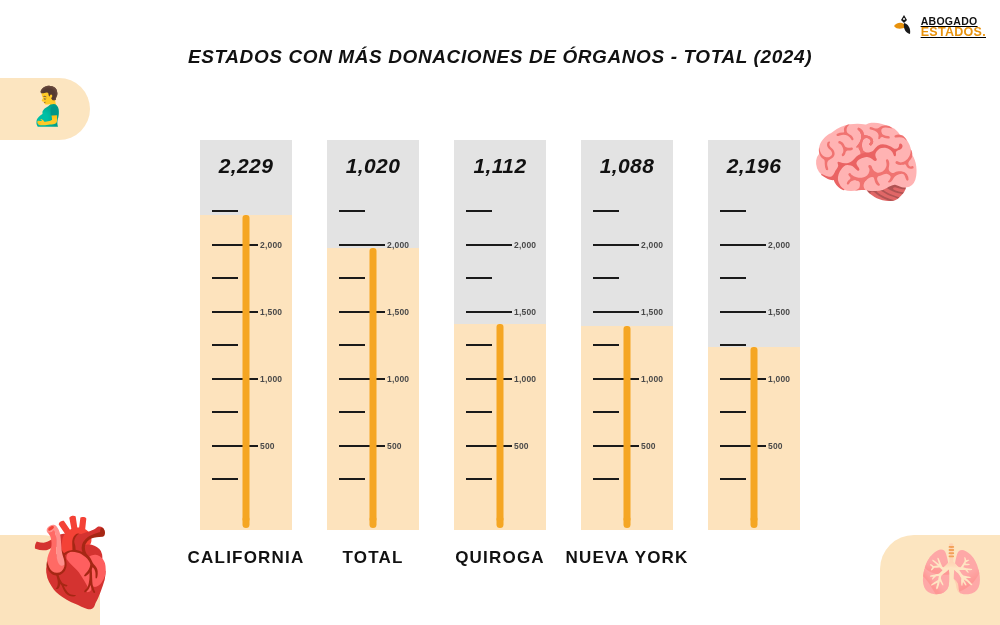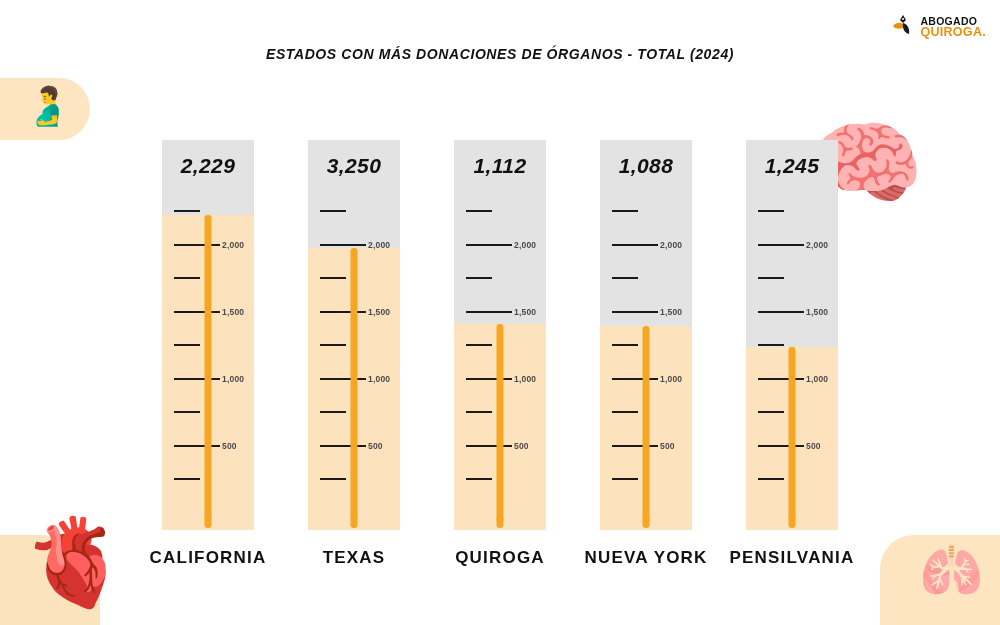--- a/index.html
+++ b/index.html
@@ -59,20 +59,21 @@
 
   
   .logo {
     position: absolute;
     right: 14px;
     top: 14px;
     display: flex;
     align-items: center;
     gap: 5px;
     z-index: 5;
+    text-decoration: underline;
   }
   .logo-mark {
     width: 24px;
     height: 26px;
     position: relative;
   }
   .logo-text {
     line-height: 1.0;
     text-align: left;
   }
@@ -91,39 +92,39 @@
     display: block;
   }
 
   
   .title {
     position: absolute;
     top: 46px;
     left: 0;
     width: 100%;
     text-align: center;
-    font-size: 14px;
+    font-size: 19px;
     font-weight: bold;
     font-style: italic;
     letter-spacing: 0.6px;
     color: #111111;
     z-index: 4;
   }
 
   
   .chart {
     position: absolute;
     left: 0;
     top: 140px;
     width: 1000px;
     height: 420px;
     display: flex;
     justify-content: center;
     align-items: flex-start;
-    gap: 54px;
+    gap: 35px;
     z-index: 3;
   }
   .col {
     width: 92px;
     display: flex;
     flex-direction: column;
     align-items: center;
   }
   .tube {
     position: relative;
@@ -217,21 +218,21 @@
   <div class="logo-mark">
     <svg viewBox="0 0 24 26" width="24" height="26" aria-hidden="true">
       <path d="M12 1 L15 6 L12 9 L9 6 Z" fill="#1a1a1a"></path>
       <path d="M2 12 C6 7, 12 8, 14 13 C10 15, 5 16, 2 12 Z" fill="#e8920c"></path>
       <path d="M12 9 C16 10, 19 14, 18 20 C14 19, 11 15, 12 9 Z" fill="#1a1a1a"></path>
       <circle cx="12" cy="5" r="1" fill="#ffffff"></circle>
     </svg>
   </div>
   <div class="logo-text">
     <span class="logo-line1">ABOGADO</span>
-    <span class="logo-line2">QUIROGA.</span>
+    <span class="logo-line2">ESTADOS.</span>
   </div>
 </div>
 
 <div class="title">ESTADOS CON MÁS DONACIONES DE ÓRGANOS - TOTAL  (2024)</div>
 
 <div class="chart">
     <div class="col">
       <div class="tube">
         <div class="tube-fill" style="height: 315.058px;"></div>
         <div class="value">2,229</div>
@@ -249,38 +250,38 @@
         <div class="tick-label" style="bottom: 280.333px; left: 60px;">2,000</div>
         <div class="tick minor" style="bottom: 317.875px;"></div>
         <div class="stem" style="height: 307.058px; background: rgb(245, 166, 35);"></div>
         <div class="bulb" style="background: rgb(245, 166, 35);"></div>
       </div>
       <div class="state-label">CALIFORNIA</div>
     </div>
     <div class="col">
       <div class="tube">
         <div class="tube-fill" style="height: 281.65px;"></div>
-        <div class="value">3,250</div>
+        <div class="value">1,020</div>
         <div class="tick minor" style="bottom: 49.5417px;"></div>
         <div class="tick major" style="bottom: 83.0833px;"></div>
         <div class="tick-label" style="bottom: 79.0833px; left: 60px;">500</div>
         <div class="tick minor" style="bottom: 116.625px;"></div>
         <div class="tick major" style="bottom: 150.167px;"></div>
         <div class="tick-label" style="bottom: 146.167px; left: 60px;">1,000</div>
         <div class="tick minor" style="bottom: 183.708px;"></div>
         <div class="tick major" style="bottom: 217.25px;"></div>
         <div class="tick-label" style="bottom: 213.25px; left: 60px;">1,500</div>
         <div class="tick minor" style="bottom: 250.792px;"></div>
         <div class="tick major" style="bottom: 284.333px;"></div>
         <div class="tick-label" style="bottom: 280.333px; left: 60px;">2,000</div>
         <div class="tick minor" style="bottom: 317.875px;"></div>
         <div class="stem" style="height: 273.65px; background: rgb(245, 166, 35);"></div>
         <div class="bulb" style="background: rgb(245, 166, 35);"></div>
       </div>
-      <div class="state-label">TEXAS</div>
+      <div class="state-label">TOTAL</div>
     </div>
     <div class="col">
       <div class="tube">
         <div class="tube-fill" style="height: 205.98px;"></div>
         <div class="value">1,112</div>
         <div class="tick minor" style="bottom: 49.5417px;"></div>
         <div class="tick major" style="bottom: 83.0833px;"></div>
         <div class="tick-label" style="bottom: 79.0833px; left: 60px;">500</div>
         <div class="tick minor" style="bottom: 116.625px;"></div>
         <div class="tick major" style="bottom: 150.167px;"></div>
@@ -315,32 +316,31 @@
         <div class="tick-label" style="bottom: 280.333px; left: 60px;">2,000</div>
         <div class="tick minor" style="bottom: 317.875px;"></div>
         <div class="stem" style="height: 195.968px; background: rgb(245, 166, 35);"></div>
         <div class="bulb" style="background: rgb(245, 166, 35);"></div>
       </div>
       <div class="state-label">NUEVA YORK</div>
     </div>
     <div class="col">
       <div class="tube">
         <div class="tube-fill" style="height: 183.037px;"></div>
-        <div class="value">1,245</div>
+        <div class="value">2,196</div>
         <div class="tick minor" style="bottom: 49.5417px;"></div>
         <div class="tick major" style="bottom: 83.0833px;"></div>
         <div class="tick-label" style="bottom: 79.0833px; left: 60px;">500</div>
         <div class="tick minor" style="bottom: 116.625px;"></div>
         <div class="tick major" style="bottom: 150.167px;"></div>
         <div class="tick-label" style="bottom: 146.167px; left: 60px;">1,000</div>
         <div class="tick minor" style="bottom: 183.708px;"></div>
         <div class="tick major" style="bottom: 217.25px;"></div>
         <div class="tick-label" style="bottom: 213.25px; left: 60px;">1,500</div>
         <div class="tick minor" style="bottom: 250.792px;"></div>
         <div class="tick major" style="bottom: 284.333px;"></div>
         <div class="tick-label" style="bottom: 280.333px; left: 60px;">2,000</div>
         <div class="tick minor" style="bottom: 317.875px;"></div>
         <div class="stem" style="height: 175.037px; background: rgb(245, 166, 35);"></div>
         <div class="bulb" style="background: rgb(245, 166, 35);"></div>
       </div>
-      <div class="state-label">PENSILVANIA</div>
     </div>
   </div>
 
 </body></html>

